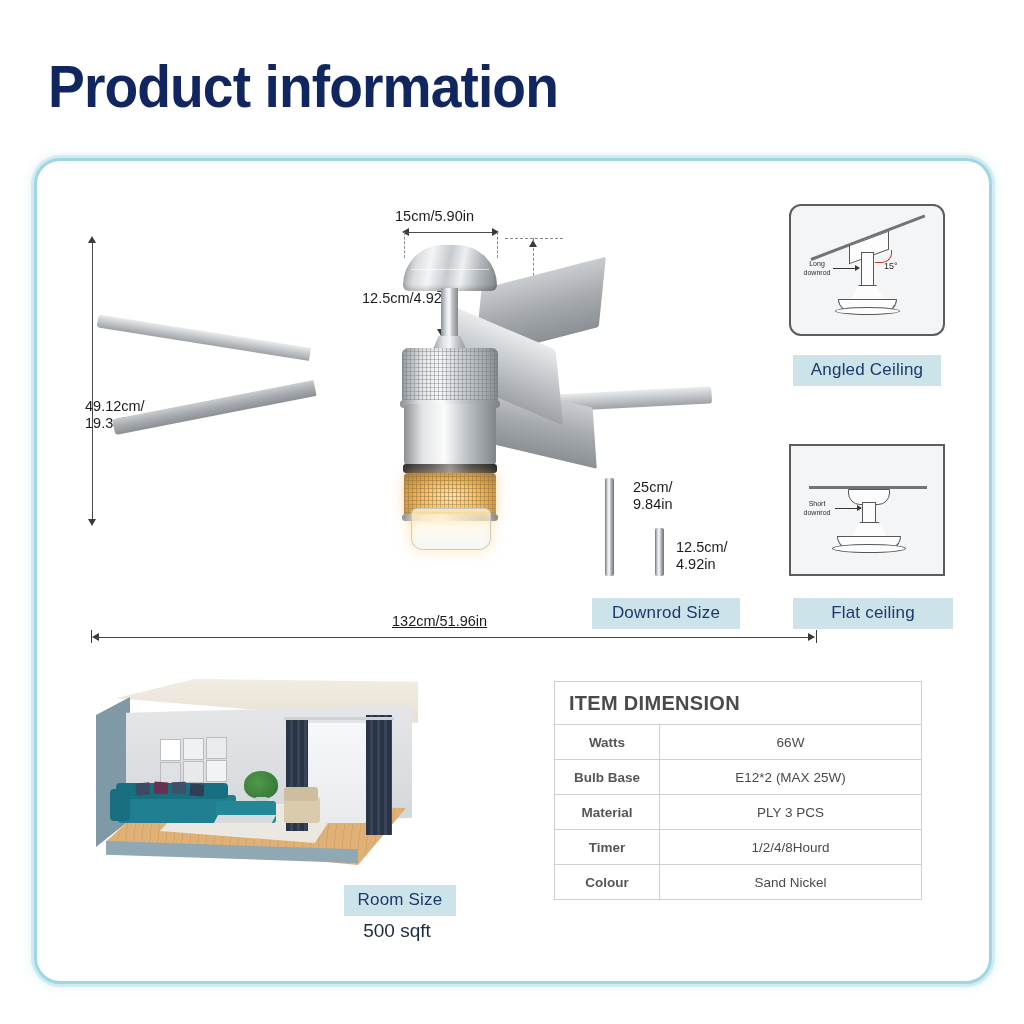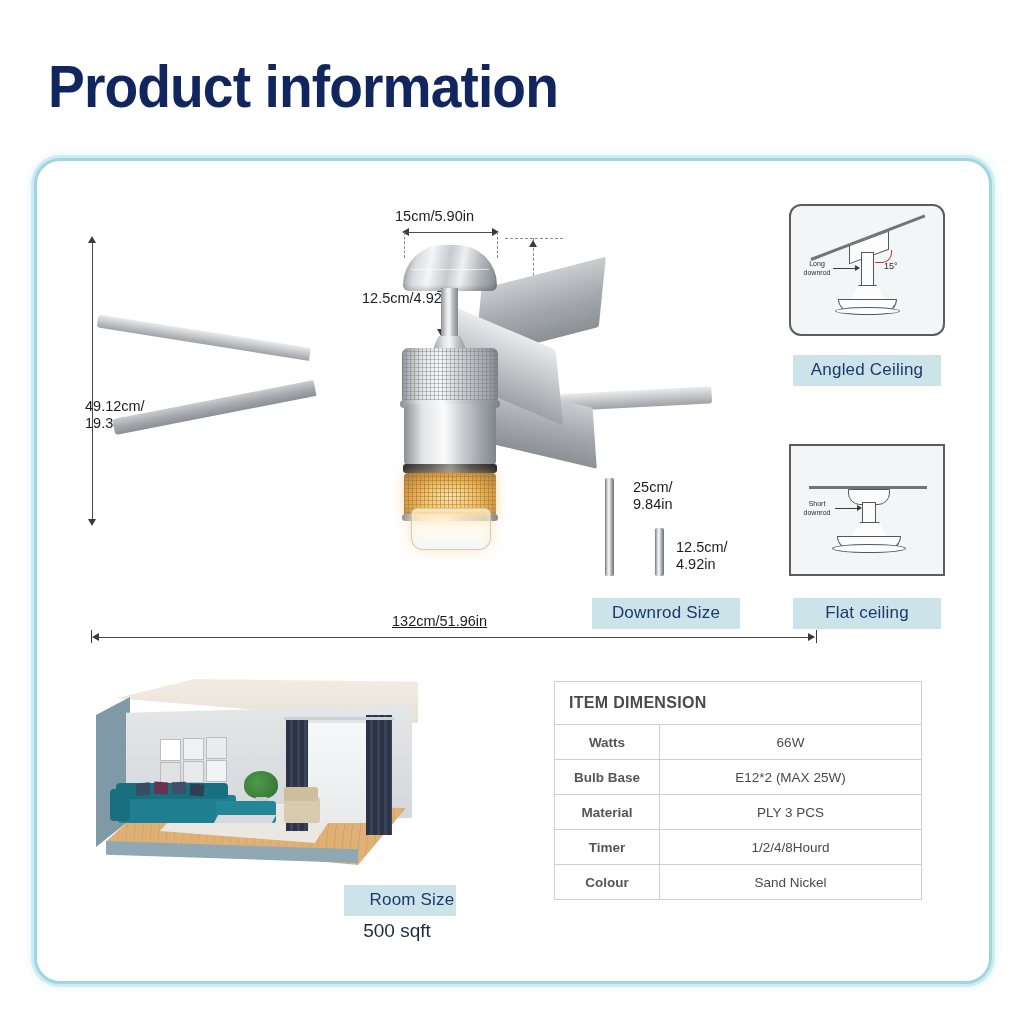--- a/index.html
+++ b/index.html
@@ -139,21 +139,21 @@
   
   .tbl{
     position:absolute;left:554px;top:681px;width:368px;
     border-collapse:collapse;
   }
   .tbl td{
     border:1px solid #cfcfcf;color:#4a4a4a;font-size:13.5px;
     height:32px;text-align:center;
   }
   .tbl td.hd{
-    text-align:left;padding-left:14px;font-size:16px;font-weight:bold;
+    text-align:left;padding-left:14px;font-size:20px;font-weight:bold;
     color:#4a4a4a;height:40px;letter-spacing:.3px;
   }
   .tbl td.k{width:102px;font-weight:bold;color:#565656;}
 </style>
 </head>
 <body>
 
 <div class="page">
 
   <div class="title">Product information</div>
@@ -252,21 +252,21 @@
     <div style="position:absolute;left:57px;top:43px;width:40px;height:14px;border:1px solid #55585b;border-radius:0 0 12px 12px;background:#fdfdfd;"></div>
     <div style="position:absolute;left:71px;top:56px;width:12px;height:22px;border:1px solid #55585b;background:#fdfdfd;"></div>
     <div style="position:absolute;left:59px;top:76px;width:37px;height:16px;border:1px solid #55585b;background:#fdfdfd;clip-path:polygon(26% 0,74% 0,100% 100%,0 100%);"></div>
     <div style="position:absolute;left:46px;top:90px;width:62px;height:12px;border:1px solid #55585b;border-radius:0 0 16px 16px;background:#fdfdfd;"></div>
     <div style="position:absolute;left:41px;top:98px;width:72px;height:7px;border:1px solid #55585b;border-radius:50%;background:#fdfdfd;"></div>
     <div style="position:absolute;left:44px;top:62px;width:26px;height:1px;background:#3a3a3a;"></div>
     <div class="arrow ar-rt" style="left:66px;top:59px;border-top-width:3px;border-bottom-width:3px;border-left-width:5px;"></div>
     <span class="lbl" style="left:6px;top:54px;width:40px;white-space:pre-line;">Short
 downrod</span>
   </div>
-  <div class="badge" style="left:793px;top:598px;width:148px;">Flat ceiling</div>
+  <div class="badge" style="left:793px;top:598px;width:160px;">Flat ceiling</div>
 
   <div class="room">
 
     <div style="position:absolute;left:28px;top:4px;width:302px;height:44px;background:linear-gradient(180deg,#f2ece2,#e6e0d5);
                 clip-path:polygon(26% 0,100% 6%,100% 100%,0 44%);"></div>
 
     <div style="position:absolute;left:8px;top:22px;width:34px;height:150px;background:#7f9aa6;
                 clip-path:polygon(0 12%,100% 0,100% 82%,0 100%);"></div>
 
     <div style="position:absolute;left:38px;top:30px;width:286px;height:128px;background:linear-gradient(180deg,#e4e6e8,#d3d6d9);
@@ -309,21 +309,21 @@
     <div style="position:absolute;left:66px;top:107px;width:14px;height:12px;background:#6b2f52;transform:rotate(4deg);"></div>
     <div style="position:absolute;left:84px;top:107px;width:14px;height:12px;background:#41506a;transform:rotate(-3deg);"></div>
     <div style="position:absolute;left:102px;top:109px;width:14px;height:12px;background:#2f3d55;transform:rotate(5deg);"></div>
 
     <div style="position:absolute;left:128px;top:140px;width:58px;height:8px;background:#d7dadd;transform:skewX(-28deg);"></div>
 
     <div style="position:absolute;left:196px;top:122px;width:36px;height:26px;background:#d9ccae;border-radius:3px;"></div>
     <div style="position:absolute;left:196px;top:112px;width:34px;height:14px;background:#cdbf9d;border-radius:3px;"></div>
   </div>
 
-  <div class="badge" style="left:344px;top:885px;width:88px;padding-left:24px;">Room Size</div>
+  <div class="badge" style="left:344px;top:885px;width:112px;">Room Size</div>
   <div style="position:absolute;left:344px;top:920px;width:106px;text-align:center;font-size:19px;color:#1d2b3a;">500 sqft</div>
 
   <table class="tbl">
     <tbody>
       <tr>
         <td class="hd" colspan="2">ITEM DIMENSION</td>
       </tr>
       <tr>
         <td class="k">Watts</td>
         <td>66W</td>

